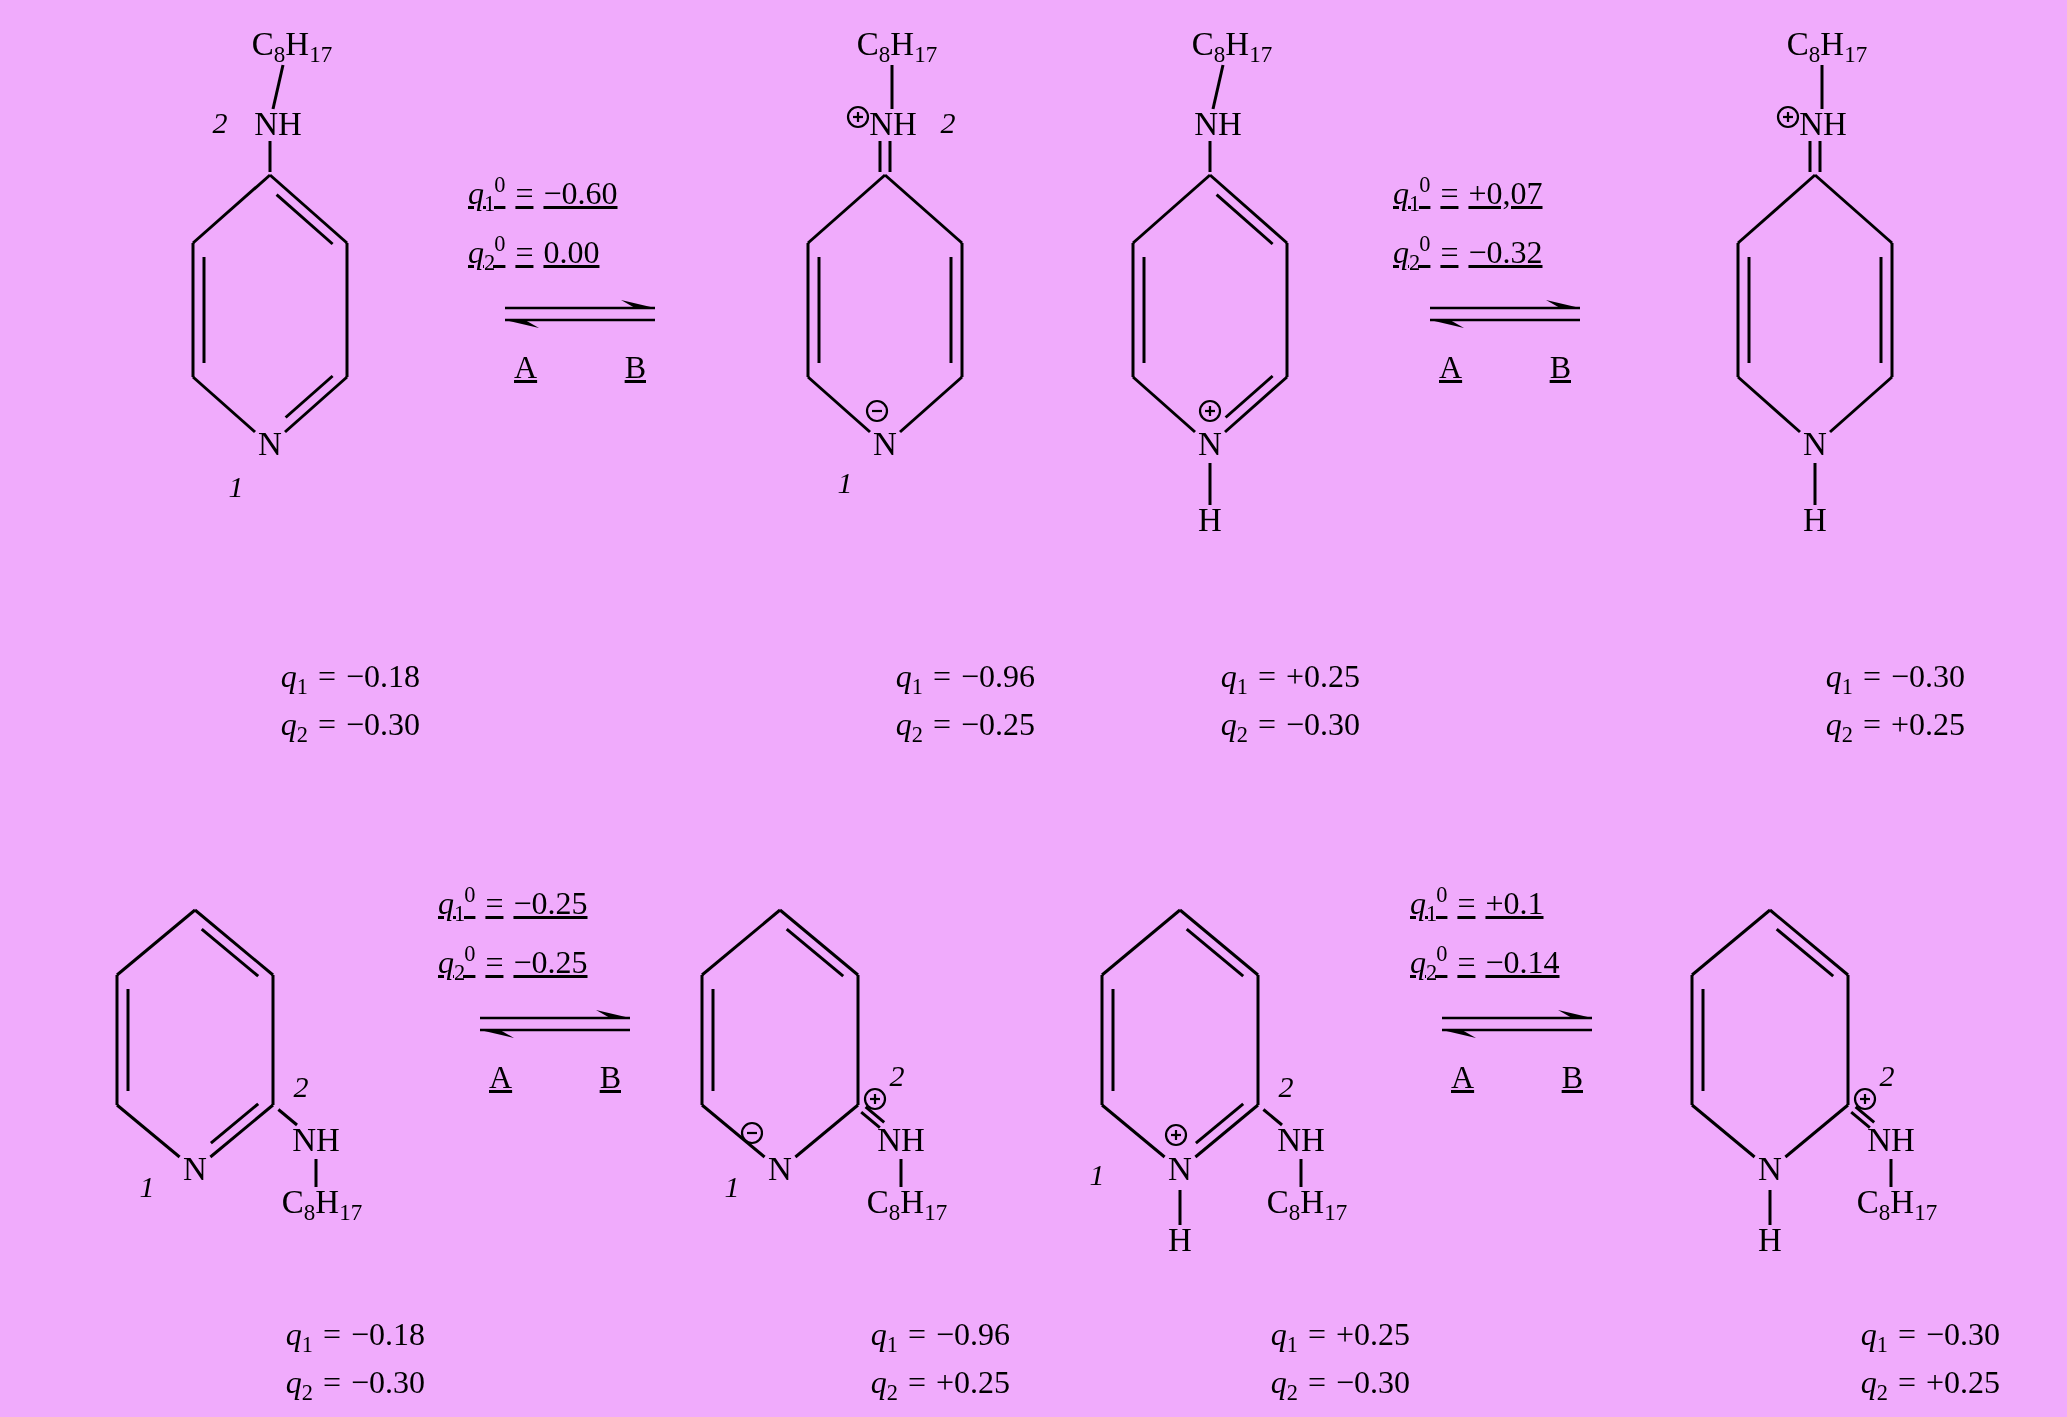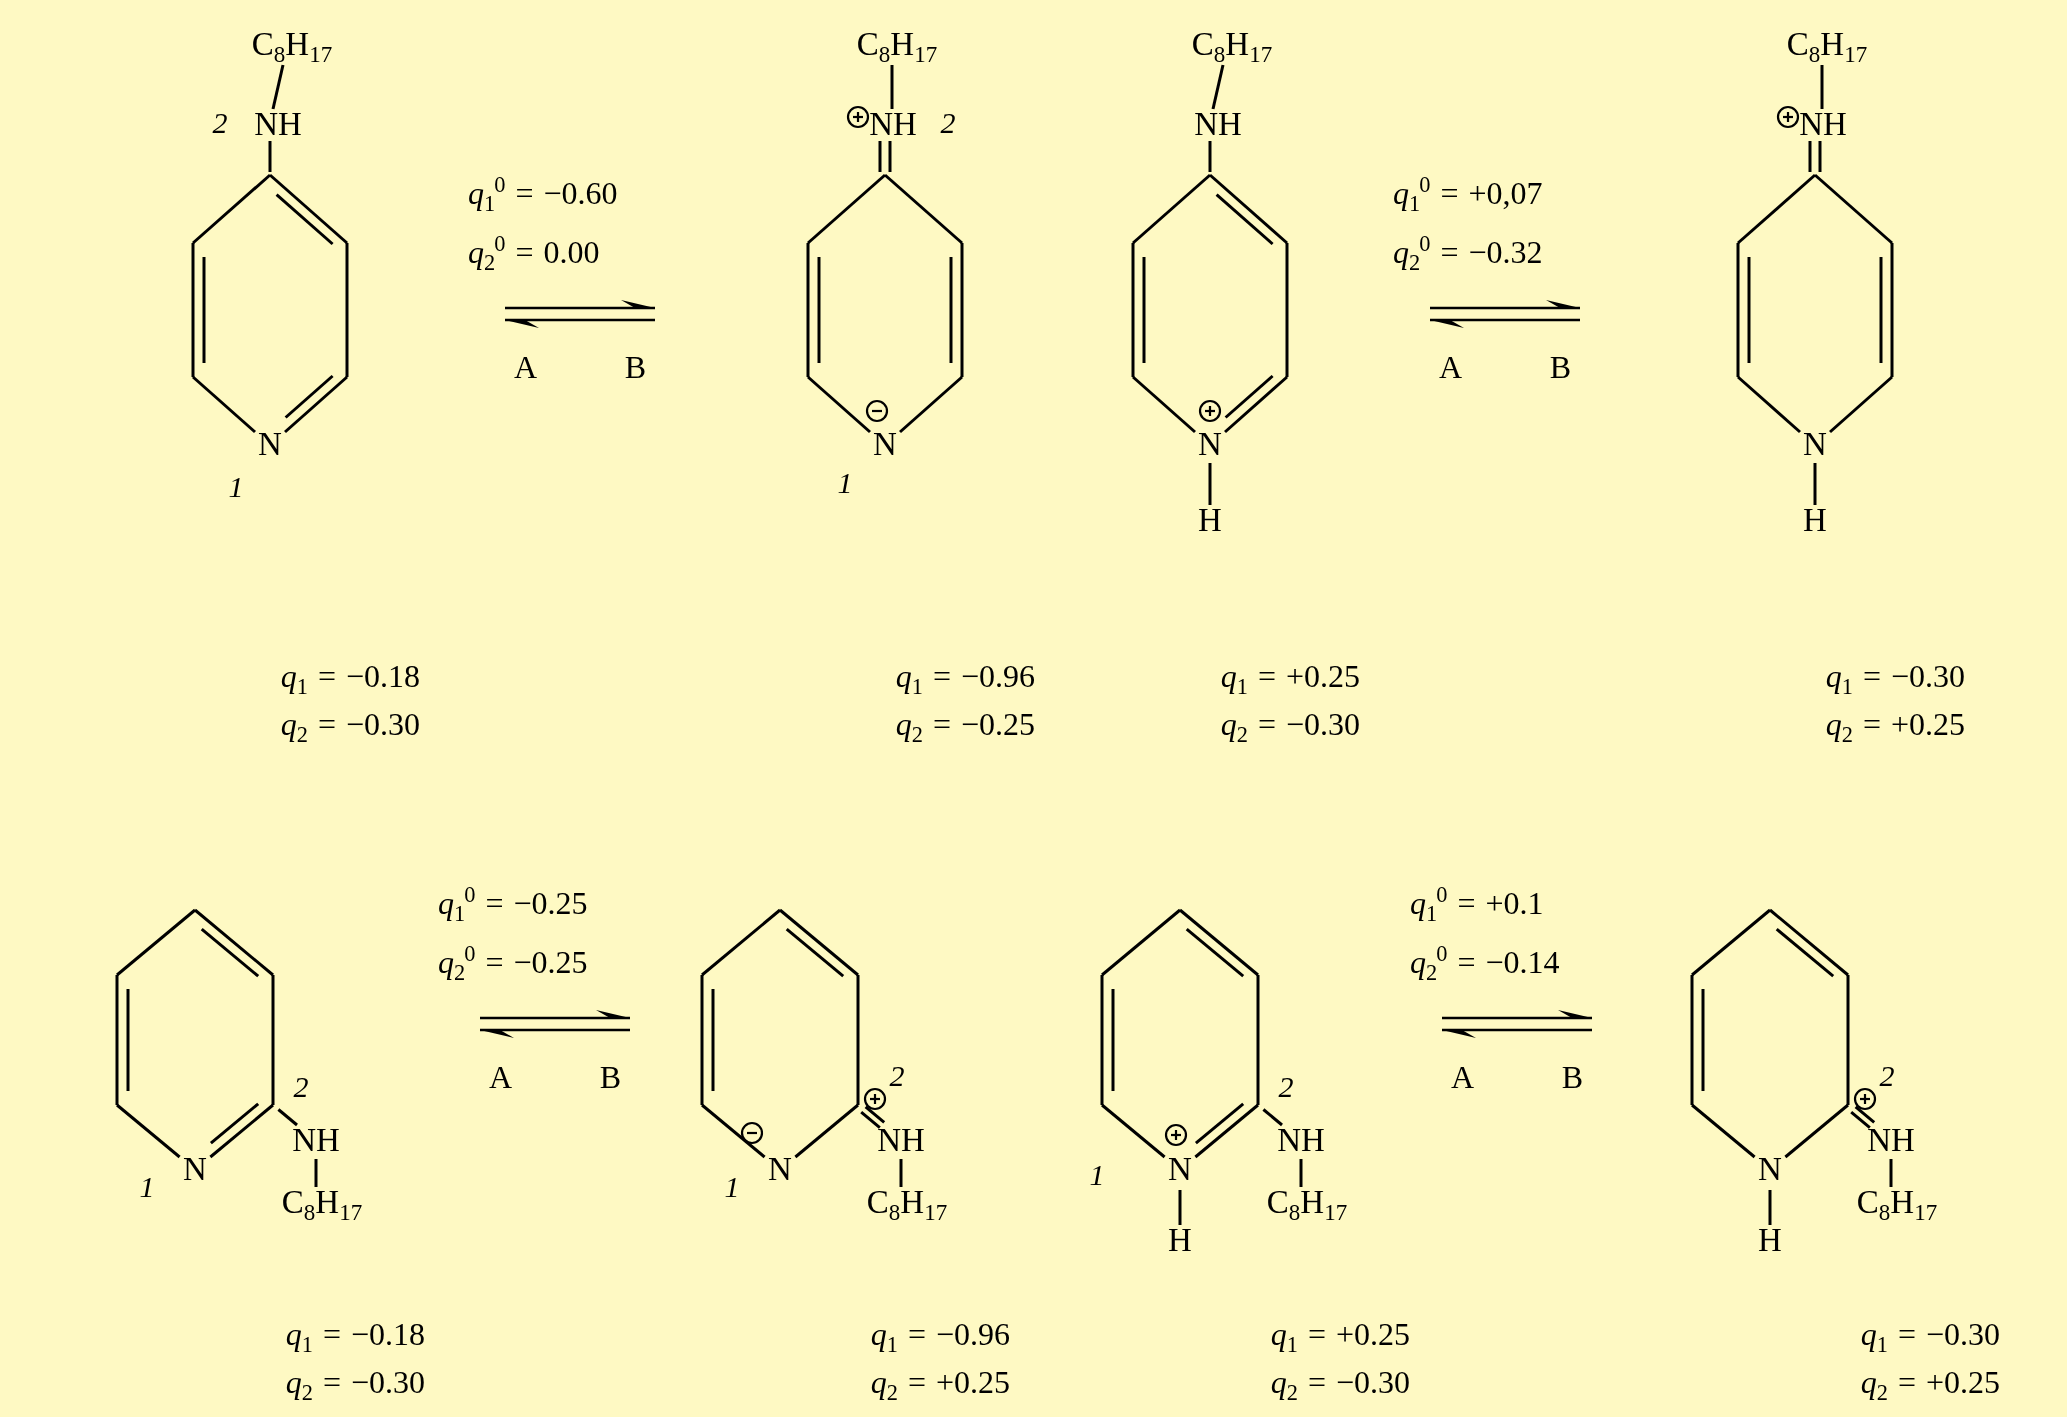--- a/index.html
+++ b/index.html
@@ -1,38 +1,38 @@
 <!DOCTYPE html>
 <html><head>
 <meta charset="utf-8">
 <style>
   html,body { margin:0; padding:0; background:#ffffff; }
   .canvas {
     position:relative; width:2067px; height:1417px;
-    background:#fef9c3; color:#000;
+    background:#f0abfc; color:#000;
     font-family:"Liberation Serif", serif;
     overflow:hidden;
   }
   .block { position:absolute; }
   .mol svg { display:block; margin:0 auto; }
   .mol-svg line { stroke:#000; stroke-width:3; }
   .mol-svg text { font-family:"Liberation Serif", serif; font-size:33px; fill:#000; }
   .mol-svg .sub { font-size:23px; }
   .mol-svg .pos { font-style:italic; font-size:30px; }
   .charge circle { fill:none; stroke:#000; stroke-width:2.2; }
   .charge line { stroke:#000; stroke-width:2.2; }
   .qvals { display:flex; flex-direction:column; align-items:flex-end; }
   .qv-top { margin-top:80px; }
   .qv-bot { margin-top:28px; }
   .qline { font-size:32px; line-height:1.35; white-space:nowrap; }
   .qline sub { font-size:70%; }
   .qline sup { font-size:70%; margin-left:-1px; }
   .qi { font-style:italic; }
   .eqs { margin:0 10px; }
-  .eq-block { text-align:center; }
+  .eq-block { text-align:center;text-decoration:underline; }
   .eq-qs { text-align:left; padding-left:8px; }
   .eq-qs .qline { margin-bottom:10px; }
   .arrows { margin-top:8px; }
   .arrows line { stroke:#000; stroke-width:2.6; }
   .ab { width:160px; margin:14px auto 0; display:flex; justify-content:space-between;
         padding:0 14px; box-sizing:border-box; font-size:32px; }
 </style>
 </head>
 <body>
 

